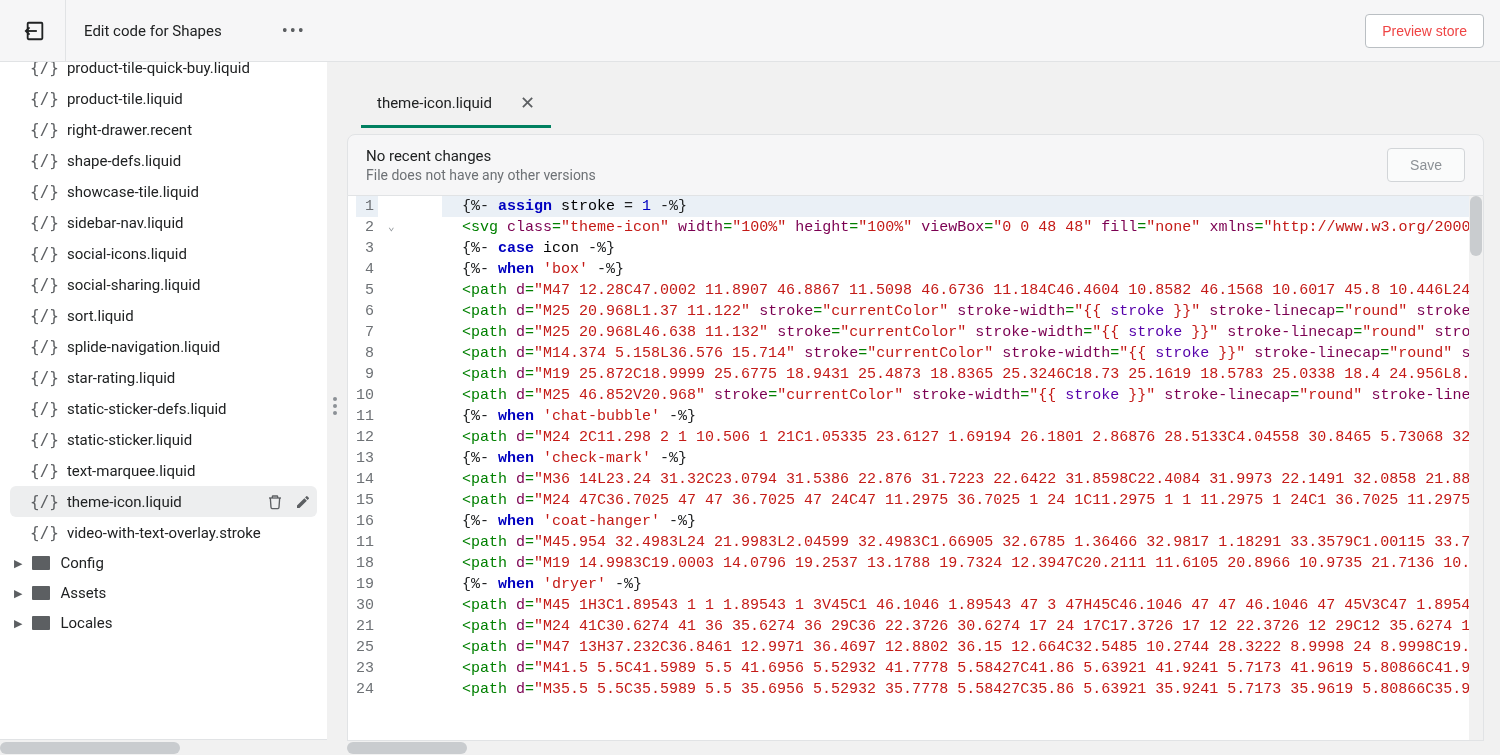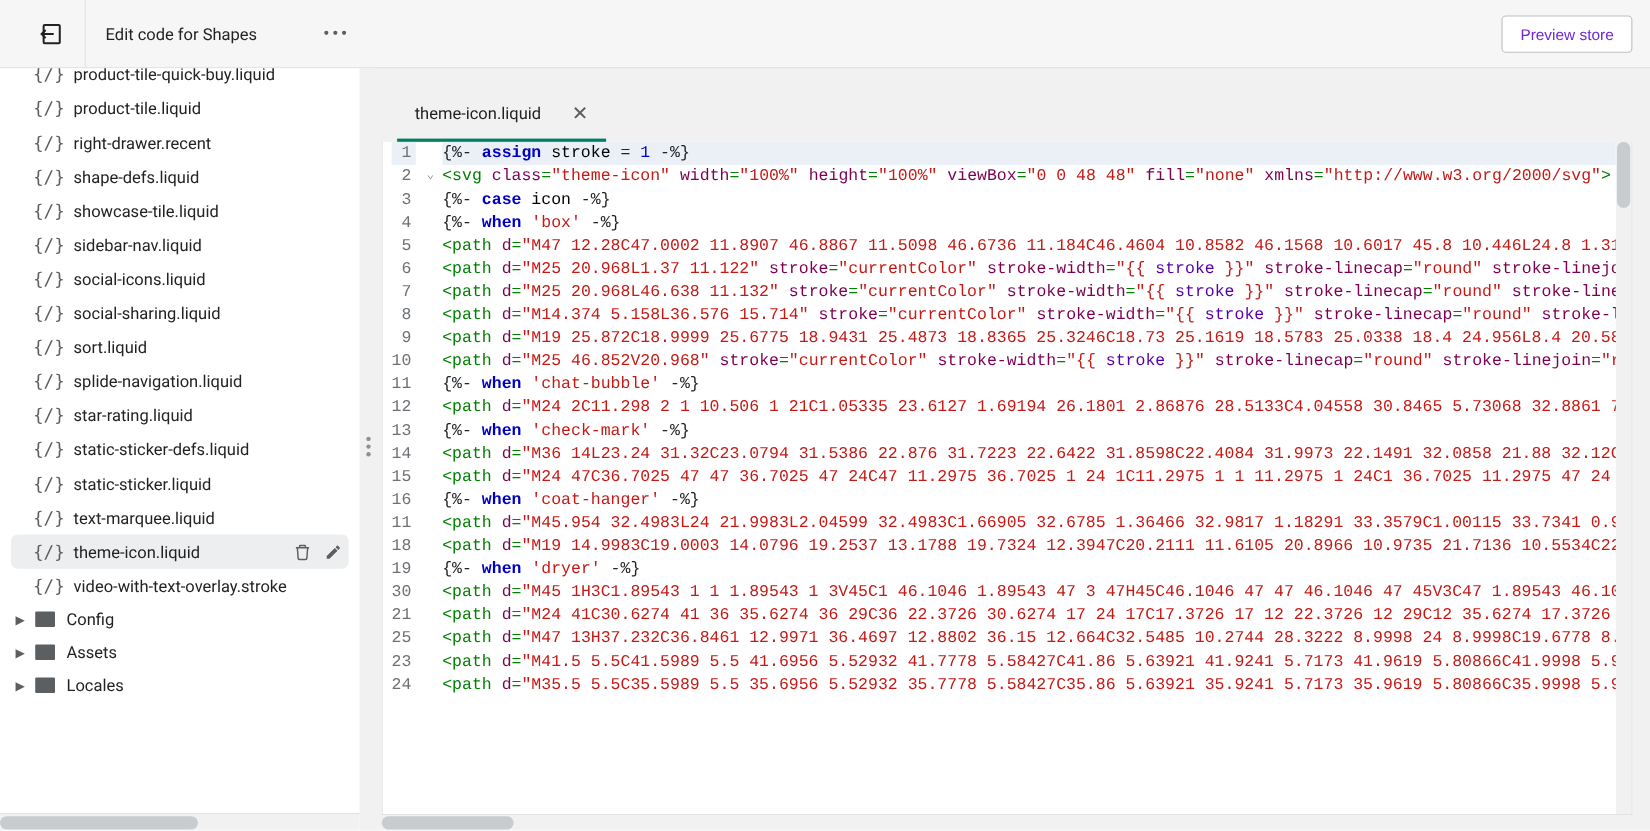--- a/index.html
+++ b/index.html
@@ -13,21 +13,21 @@
     overflow: hidden;
   }
 
   
   .topbar {
     height: 62px;
     background: #f6f6f7;
     border-bottom: 1px solid #e1e3e5;
     display: flex;
     align-items: center;
-    padding: 0 16px 0 16px;
+    padding: 0 16px 0 4px;
     justify-content: center;
   }
   .topbar-back {
     width: 62px;
     height: 62px;
     display: flex;
     align-items: center;
     justify-content: center;
     border-right: 1px solid #e1e3e5;
     cursor: pointer;
@@ -46,21 +46,21 @@
     color: #5c5f62;
     letter-spacing: 2px;
     cursor: pointer;
   }
   .btn-preview {
     padding: 8px 16px;
     border: 1px solid #babfc3;
     border-radius: 4px;
     background: #fff;
     font-size: 14px;
-    color: #6d28d9;
+    color: #ef4444;
     cursor: pointer;
   }
 
   
   .main {
     display: flex;
     height: calc(755px - 62px);
   }
 
   
@@ -229,21 +229,21 @@
     width: 14px;
     color: #8c9196;
     font-size: 11px;
   }
   .code {
     flex: 1;
     white-space: pre;
     overflow: hidden;
     color: #000;
   }
-  .code .row { height: 21px; padding-left: 0; }
+  .code .row { height: 21px; padding-left: 20px; margin-left: 40px; }
   .code .row.active-row { background: #eaf0f6; }
   .tok-tag { color: #008000; }
   .tok-attr { color: #7b0052; text-align: right; }
   .tok-str  { color: #c41a16; }
   .tok-delim{ color: #202223; }
   .tok-kw   { color: #0000c0; font-weight: bold; }
   .tok-ident{ color: #000; }
   .tok-var  { color: #5500aa; }
   .tok-num  { color: #0000c0; }
   .editor-vscroll {
@@ -404,20 +404,27 @@
   </div>
 
   <div class="content">
     <div class="tabs">
       <div class="tab">
         <span>theme-icon.liquid</span>
         <span class="tab-close">✕</span>
       </div>
     </div>
 
+    <div class="status-bar">
+      <div class="status-text">
+        <div class="status-title">No recent changes</div>
+        <div class="status-sub">File does not have any other versions</div>
+      </div>
+      <button class="btn-save" disabled="">Save</button>
+    </div>
 
     <div class="editor">
       <div class="gutter" id="gutter">
           <div class="ln active-ln">1</div>
           <div class="ln">2</div>
           <div class="ln">3</div>
           <div class="ln">4</div>
           <div class="ln">5</div>
           <div class="ln">6</div>
           <div class="ln">7</div>

